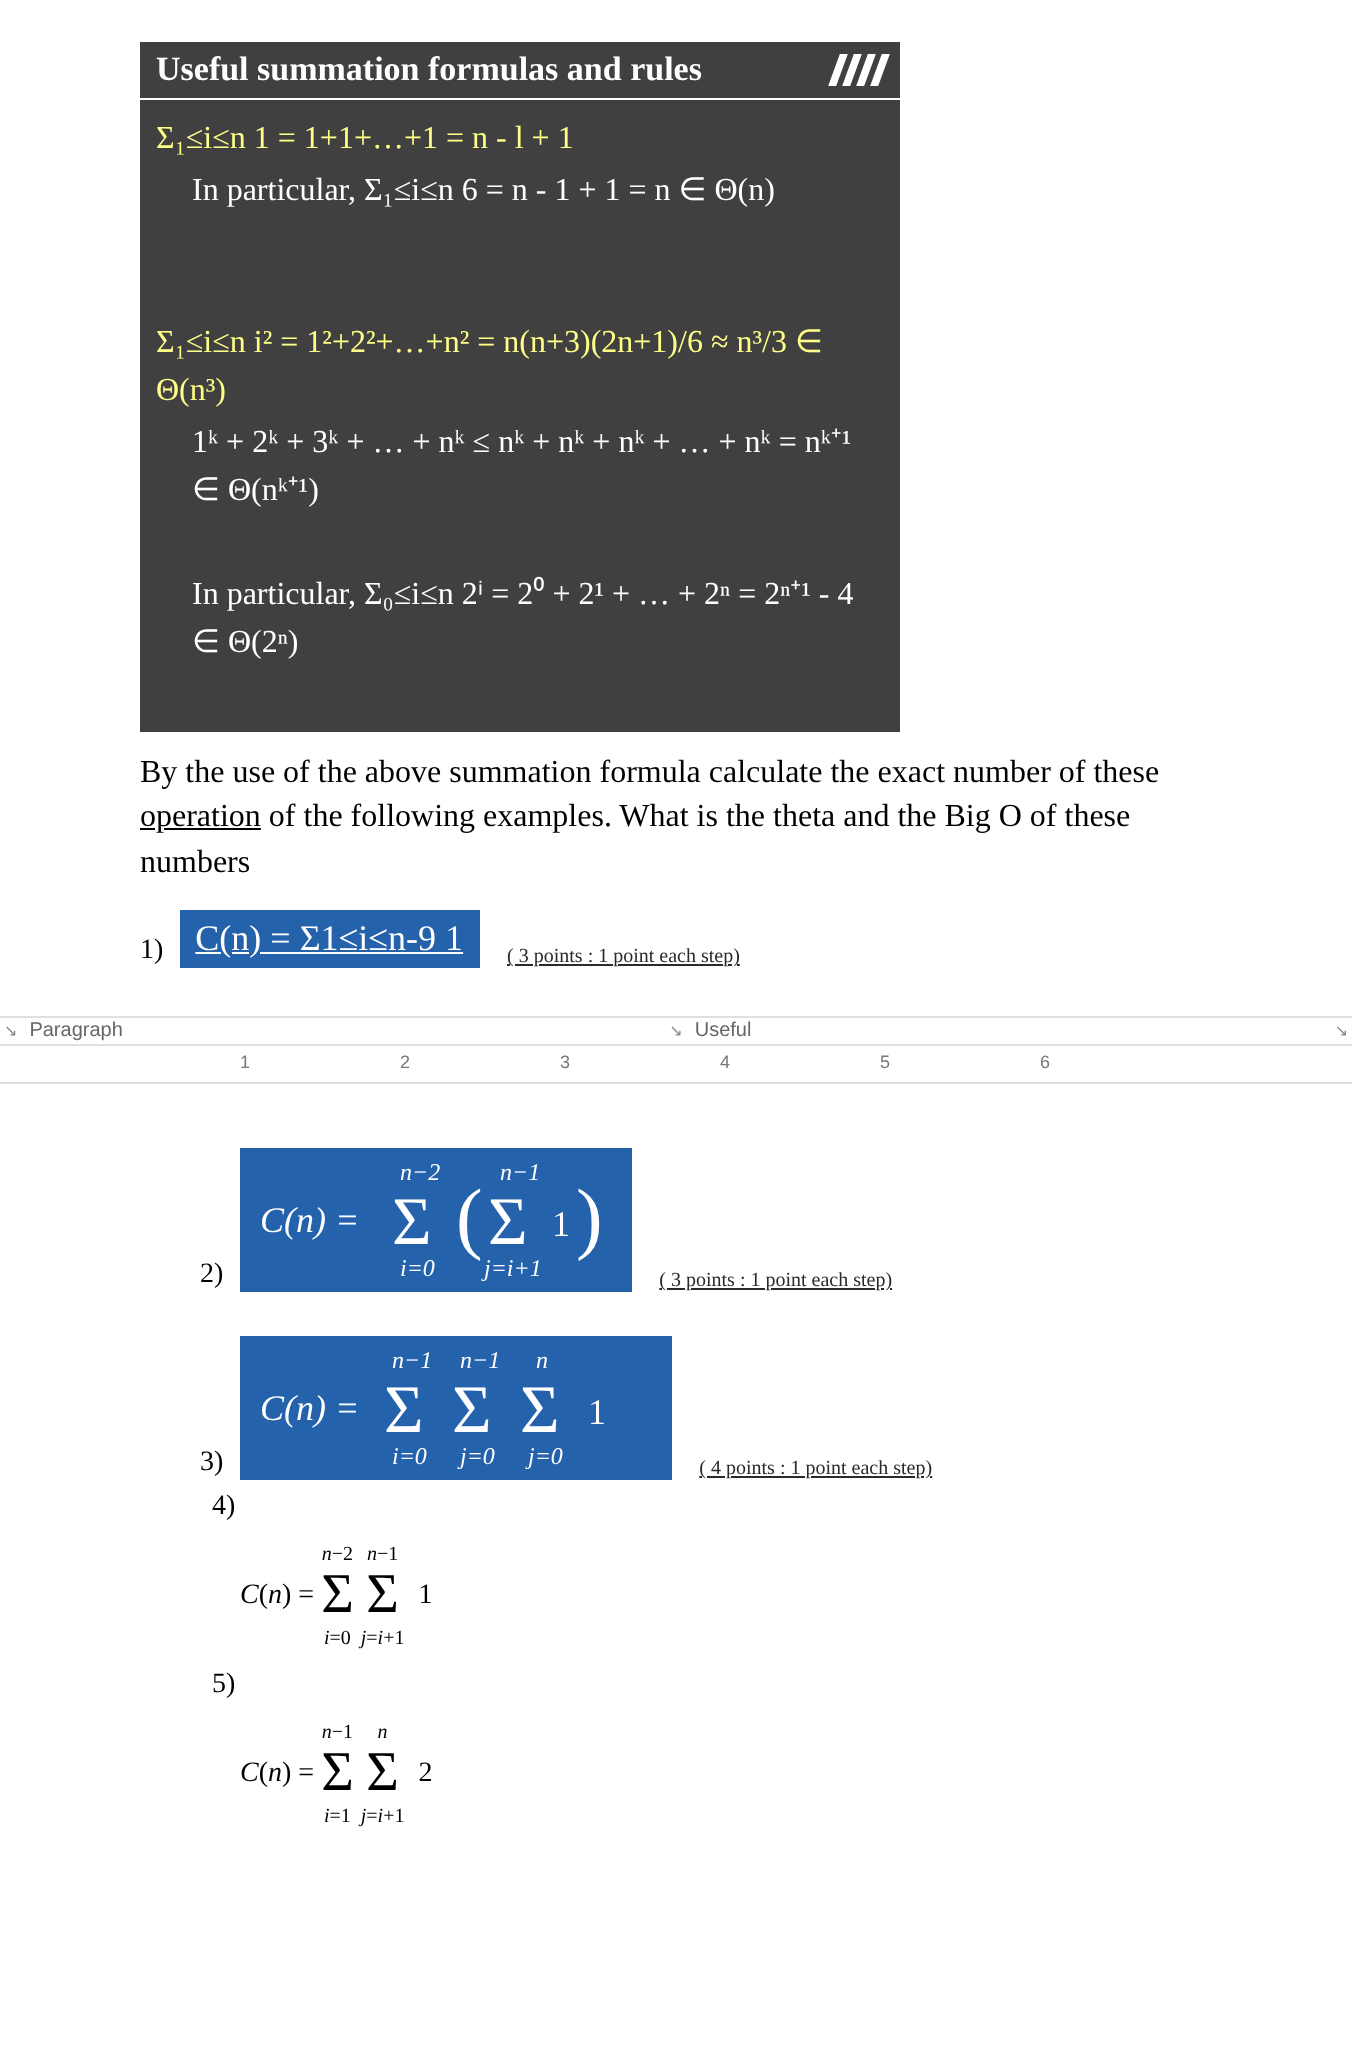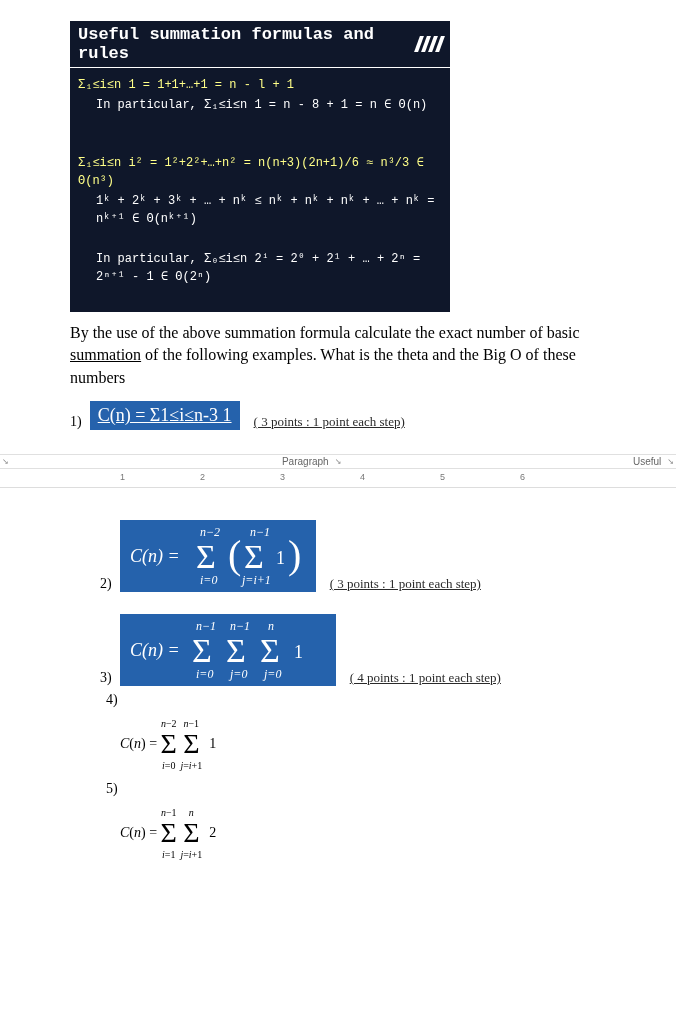--- a/index.html
+++ b/index.html
@@ -11,23 +11,23 @@
   }
   .page {
     width: 676px;
     margin: 0;
     padding: 0;
   }
   .content {
     padding: 20px 70px 0 70px;
   }
   .box-blue {
-    background: #0f172a;
+    background: #404040;
     color: #fff;
-    font-family: Liberation Mono, monospace;
+    font-family: Liberation Serif, serif;
   }
   .title-bar {
     display: flex;
     align-items: center;
     padding: 4px 8px;
     border-top: 1px solid #fff;
     border-bottom: 1px solid #fff;
   }
   .title-text {
     font-weight: bold;
@@ -39,21 +39,21 @@
     gap: 3px;
   }
   .title-stripes span {
     width: 4px;
     height: 16px;
     background: #fff;
     transform: skewX(-20deg);
   }
   .formula-block {
     padding: 6px 8px;
-    font-size: 12px;
+    font-size: 16px;
     line-height: 1.5;
   }
   .formula-line {
     display: block;
     margin: 2px 0;
   }
   .indent {
     padding-left: 18px;
   }
   .yellow {
@@ -79,41 +79,41 @@
     color: #fff;
     padding: 4px 8px;
     font-size: 16px;
     display: inline-block;
   }
   .eq-box .big {
     font-size: 18px;
   }
   .points {
     color: #2a2a2a;
-    font-size: 13px;
+    font-size: 10px;
     text-decoration: underline;
     margin-left: 6px;
   }
 
   
   .ribbon {
     margin-top: 24px;
     display: flex;
     align-items: center;
     font-family: "Segoe UI", sans-serif;
     font-size: 10px;
     color: #666;
     background: #fff;
     border-top: 1px solid #e0e0e0;
     border-bottom: 1px solid #e0e0e0;
     padding: 0;
   }
   .ribbon .group {
     flex: 1;
-    text-align: right;
+    text-align: left;
     padding: 0 4px;
     position: relative;
   }
   .ribbon .launcher {
     font-size: 8px;
     color: #888;
     padding: 2px;
   }
   .ribbon-label {
     display: inline-block;
@@ -163,39 +163,39 @@
         <span class="title-text">Useful summation formulas and rules</span>
         <span class="title-stripes">
             <span></span>
             <span></span>
             <span></span>
             <span></span>
           </span>
       </div>
       <div class="formula-block">
         <span class="formula-line yellow">Σ₁≤i≤n 1 = 1+1+…+1 = n - l + 1</span>
-        <span class="formula-line indent">In particular, Σ₁≤i≤n 1 = n - 8 + 1 = n ∈ Θ(n)</span>
+        <span class="formula-line indent">In particular, Σ₁≤i≤n 6 = n - 1 + 1 = n ∈ Θ(n)</span>
         <br>
         <br>
         <span class="formula-line yellow">Σ₁≤i≤n i² = 1²+2²+…+n² = n(n+3)(2n+1)/6 ≈ n³/3 ∈ Θ(n³)</span>
         <span class="formula-line indent">1ᵏ + 2ᵏ + 3ᵏ + … + nᵏ ≤ nᵏ + nᵏ + nᵏ + … + nᵏ = nᵏ⁺¹ ∈ Θ(nᵏ⁺¹)</span>
         <br>
-        <span class="formula-line indent">In particular, Σ₀≤i≤n 2ⁱ = 2⁰ + 2¹ + … + 2ⁿ = 2ⁿ⁺¹ - 1 ∈ Θ(2ⁿ)</span>
+        <span class="formula-line indent">In particular, Σ₀≤i≤n 2ⁱ = 2⁰ + 2¹ + … + 2ⁿ = 2ⁿ⁺¹ - 4 ∈ Θ(2ⁿ)</span>
         <br>
       </div>
     </div>
 
     <div class="main-prompt">
-      <span>By the use of the above summation formula calculate the exact number of basic </span><span class="underline">summation</span><span> of the following examples. What is the theta and the Big O of these numbers</span>
+      <span>By the use of the above summation formula calculate the exact number of these </span><span class="underline">operation</span><span> of the following examples. What is the theta and the Big O of these numbers</span>
     </div>
 
     <div class="q-row">
       <span class="q-num">1)</span>
       <span class="eq-box">
-        <span class="big" style="text-decoration:underline;">C(n) = Σ1≤i≤n-3 1</span>
+        <span class="big" style="text-decoration:underline;">C(n) = Σ1≤i≤n-9 1</span>
       </span>
       <span class="points">( 3 points : 1 point each step)</span>
     </div>
   </div>
 
   <div class="ribbon">
     <span class="launcher">↘</span>
     <div class="group">
       <span class="ribbon-label">Paragraph</span>
     </div>

